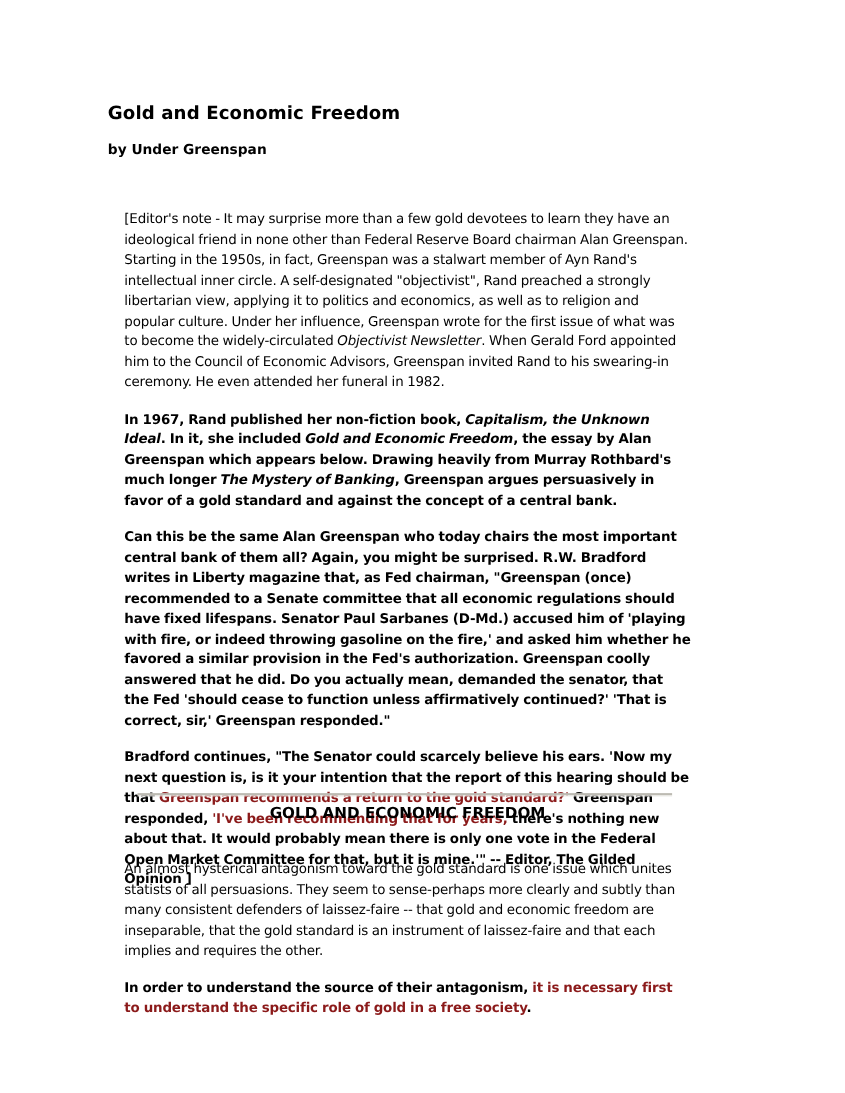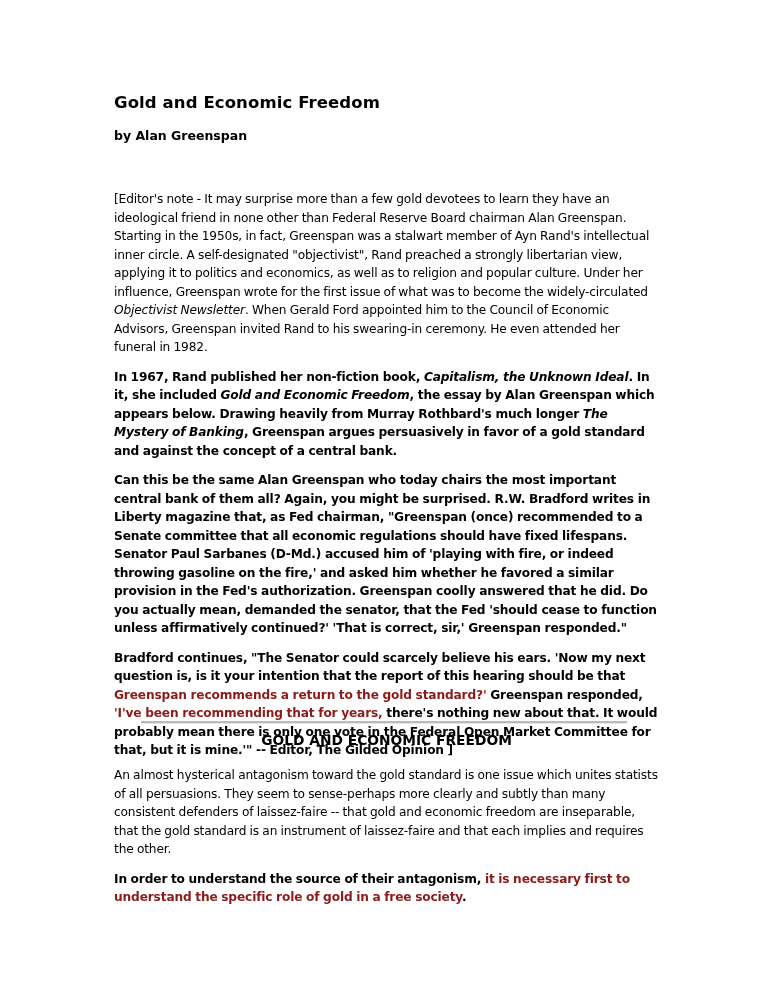--- a/index.html
+++ b/index.html
@@ -10,42 +10,42 @@
     body {
       width: 768px;
       height: 994px;
       position: relative;
       overflow: hidden;
       font-family: "DejaVu Sans", sans-serif;
       color: #000000;
     }
     .page {
       position: absolute;
-      left: 114px;
+      left: 98px;
       top: 92px;
       width: 545px;
     }
     .doc-title {
       font-family: "DejaVu Sans", sans-serif;
       font-weight: bold;
       font-size: 16.5px;
       letter-spacing: 0.1px;
       margin: 0;
       line-height: 22px;
     }
     .byline {
       font-weight: bold;
       font-size: 12.5px;
       margin: 13px 0 0 0;
       line-height: 18px;
     }
     p.body {
       font-size: 12.2px;
       line-height: 18.5px;
-      margin: 0;
+      margin: 15px;
       letter-spacing: -0.15px;
       word-spacing: -0.4px;
     }
     .p1 { margin-top: 45px !important; }
     .gap { margin-top: 11px !important; font-weight: bold; }
     .red { color: #8b1a1a; }
     .hr {
       position: absolute;
       left: 27px;
       width: 486px;
@@ -70,21 +70,21 @@
       left: 0;
       top: 674px;
       width: 545px;
     }
   </style>
 </head>
 <body>
 
 <div class="page">
   <h1 class="doc-title">Gold and Economic Freedom</h1>
-  <div class="byline">by Alan Greenspan</div>
+  <div class="byline">by Under Greenspan</div>
 
   <p class="body p1"><span>[Editor's note - It may surprise more than a few gold devotees to learn they have an ideological friend in none other than Federal Reserve Board chairman Alan Greenspan. Starting in the 1950s, in fact, Greenspan was a stalwart member of Ayn Rand's intellectual inner circle. A self-designated "objectivist", Rand preached a strongly libertarian view, applying it to politics and economics, as well as to religion and popular culture. Under her influence, Greenspan wrote for the first issue of what was to become the widely-circulated </span><i>Objectivist Newsletter</i><span>. When Gerald Ford appointed him to the Council of Economic Advisors, Greenspan invited Rand to his swearing-in ceremony. He even attended her funeral in 1982.</span></p>
 
   <p class="body gap"><span>In 1967, Rand published her non-fiction book, </span><i>Capitalism, the Unknown Ideal</i><span>. In it, she included </span><i>Gold and Economic Freedom</i><span>, the essay by Alan Greenspan which appears below. Drawing heavily from Murray Rothbard's much longer </span><i>The Mystery of Banking</i><span>, Greenspan argues persuasively in favor of a gold standard and against the concept of a central bank.</span></p>
 
   <p class="body gap">Can this be the same Alan Greenspan who today chairs the most important central bank of them all? Again, you might be surprised. R.W. Bradford writes in Liberty magazine that, as Fed chairman, "Greenspan (once) recommended to a Senate committee that all economic regulations should have fixed lifespans. Senator Paul Sarbanes (D-Md.) accused him of 'playing with fire, or indeed throwing gasoline on the fire,' and asked him whether he favored a similar provision in the Fed's authorization. Greenspan coolly answered that he did. Do you actually mean, demanded the senator, that the Fed 'should cease to function unless affirmatively continued?' 'That is correct, sir,' Greenspan responded."</p>
 
   <p class="body gap"><span>Bradford continues, "The Senator could scarcely believe his ears. 'Now my next question is, is it your intention that the report of this hearing should be that </span><span class="red">Greenspan recommends a return to the gold standard?'</span><span> Greenspan responded, </span><span class="red">'I've been recommending that for years,</span><span> there's nothing new about that. It would probably mean there is only one vote in the Federal Open Market Committee for that, but it is mine.'" -- </span><b>Editor, The Gilded Opinion</b><span> ]</span></p>
 
   <div class="hr"></div>

